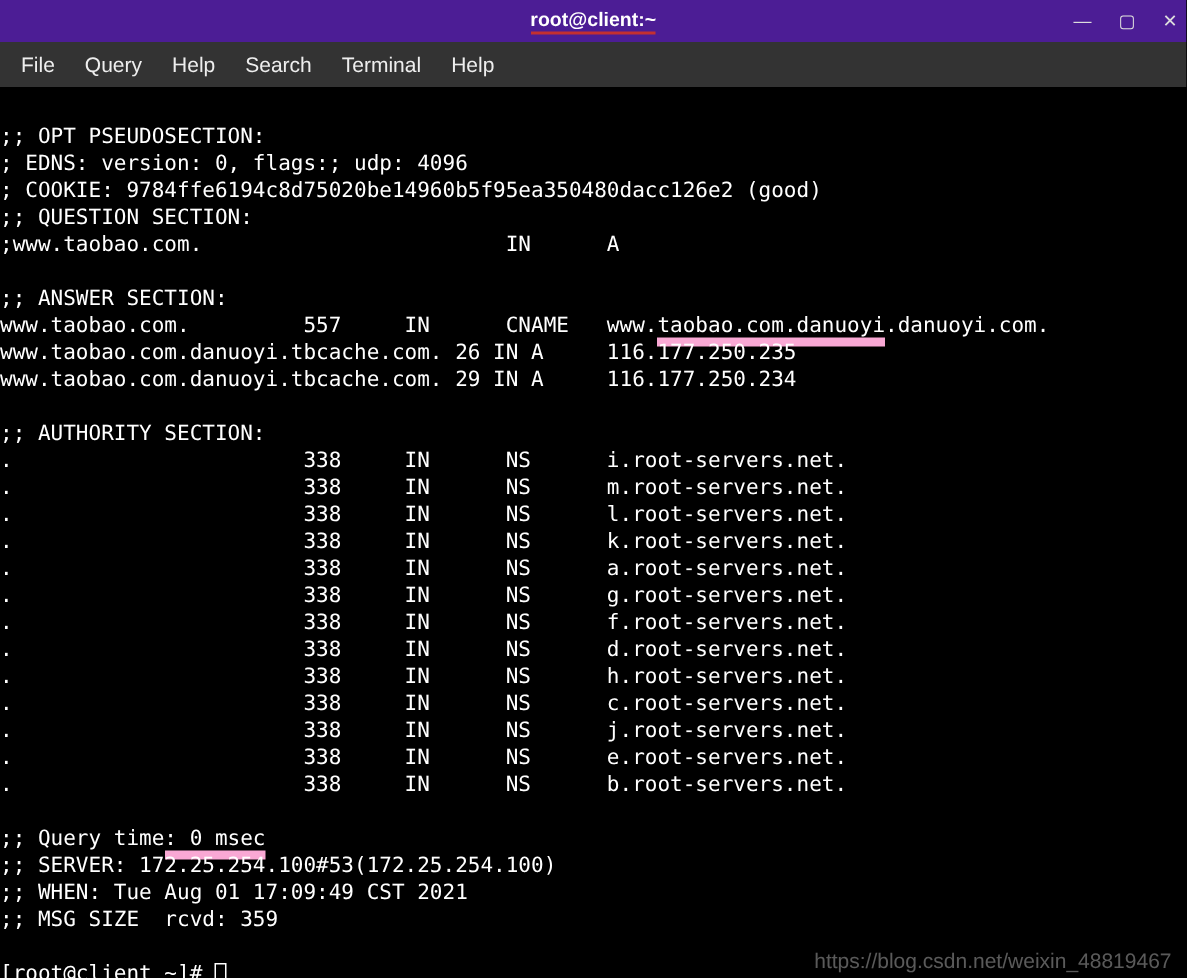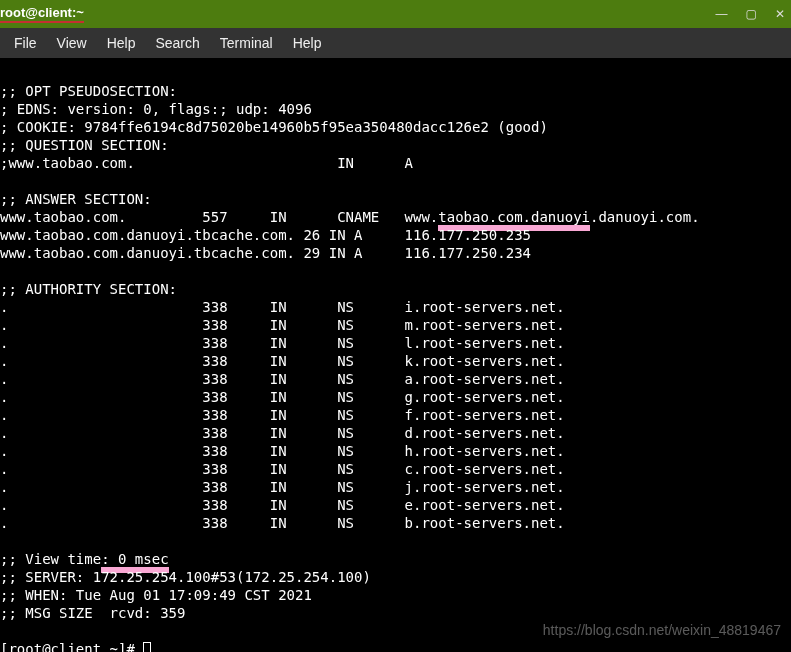--- a/index.html
+++ b/index.html
@@ -7,23 +7,24 @@
   width: 791px;
   height: 652px;
   background: #000;
   font-family: "DejaVu Sans Mono", "Liberation Mono", monospace;
   font-size: 14px;
   color: #fff;
   overflow: hidden;
 }
 .titlebar {
   height: 28px;
-  background: #4d7c0f;
+  background: #4c1d95;
   display: flex;
   align-items: center;
+  justify-content: center;
   position: relative;
 }
 .title {
   color: #fff;
   font-family: sans-serif;
   font-size: 13px;
   font-weight: bold;
   border-bottom: 2px solid #c43030;
   padding-bottom: 1px;
 }
@@ -70,41 +71,41 @@
 .cursor-block {
   display: inline-block;
   width: 8px;
   height: 15px;
   border: 1px solid #fff;
   vertical-align: text-bottom;
 }
 .watermark {
   position: absolute;
   right: 10px;
-  bottom: 14px;
+  bottom: 4px;
   color: rgba(200,200,200,0.45);
   font-family: sans-serif;
   font-size: 14px;
 }
 </style>
 </head>
 <body>
 
 <div class="titlebar">
   <span class="title">root@client:~</span>
   <div class="win-controls">
     <span>—</span>
     <span>▢</span>
     <span>✕</span>
   </div>
 </div>
 
 <div class="menubar">
   <div>File</div>
-  <div>View</div>
+  <div>Query</div>
   <div>Help</div>
   <div>Search</div>
   <div>Terminal</div>
   <div>Help</div>
 </div>
 
 <div class="terminal">
 <span>;; OPT PSEUDOSECTION:</span>
 <span>; EDNS: version: 0, flags:; udp: 4096</span>
 <span>; COOKIE: 9784ffe6194c8d75020be14960b5f95ea350480dacc126e2 (good)</span>
@@ -124,20 +125,20 @@
 <span>.                       338     IN      NS      a.root-servers.net.</span>
 <span>.                       338     IN      NS      g.root-servers.net.</span>
 <span>.                       338     IN      NS      f.root-servers.net.</span>
 <span>.                       338     IN      NS      d.root-servers.net.</span>
 <span>.                       338     IN      NS      h.root-servers.net.</span>
 <span>.                       338     IN      NS      c.root-servers.net.</span>
 <span>.                       338     IN      NS      j.root-servers.net.</span>
 <span>.                       338     IN      NS      e.root-servers.net.</span>
 <span>.                       338     IN      NS      b.root-servers.net.</span>
 <span></span>
-<span><span>;; View time</span><span class="red-under">: 0 msec</span></span>
+<span><span>;; Query time</span><span class="red-under">: 0 msec</span></span>
 <span>;; SERVER: 172.25.254.100#53(172.25.254.100)</span>
 <span>;; WHEN: Tue Aug 01 17:09:49 CST 2021</span>
 <span>;; MSG SIZE  rcvd: 359</span>
 <span></span>
 <span><span>[root@client ~]# </span><span class="cursor-block"></span></span></div>
 
 <div class="watermark">https://blog.csdn.net/weixin_48819467</div>
 
 </body></html>

